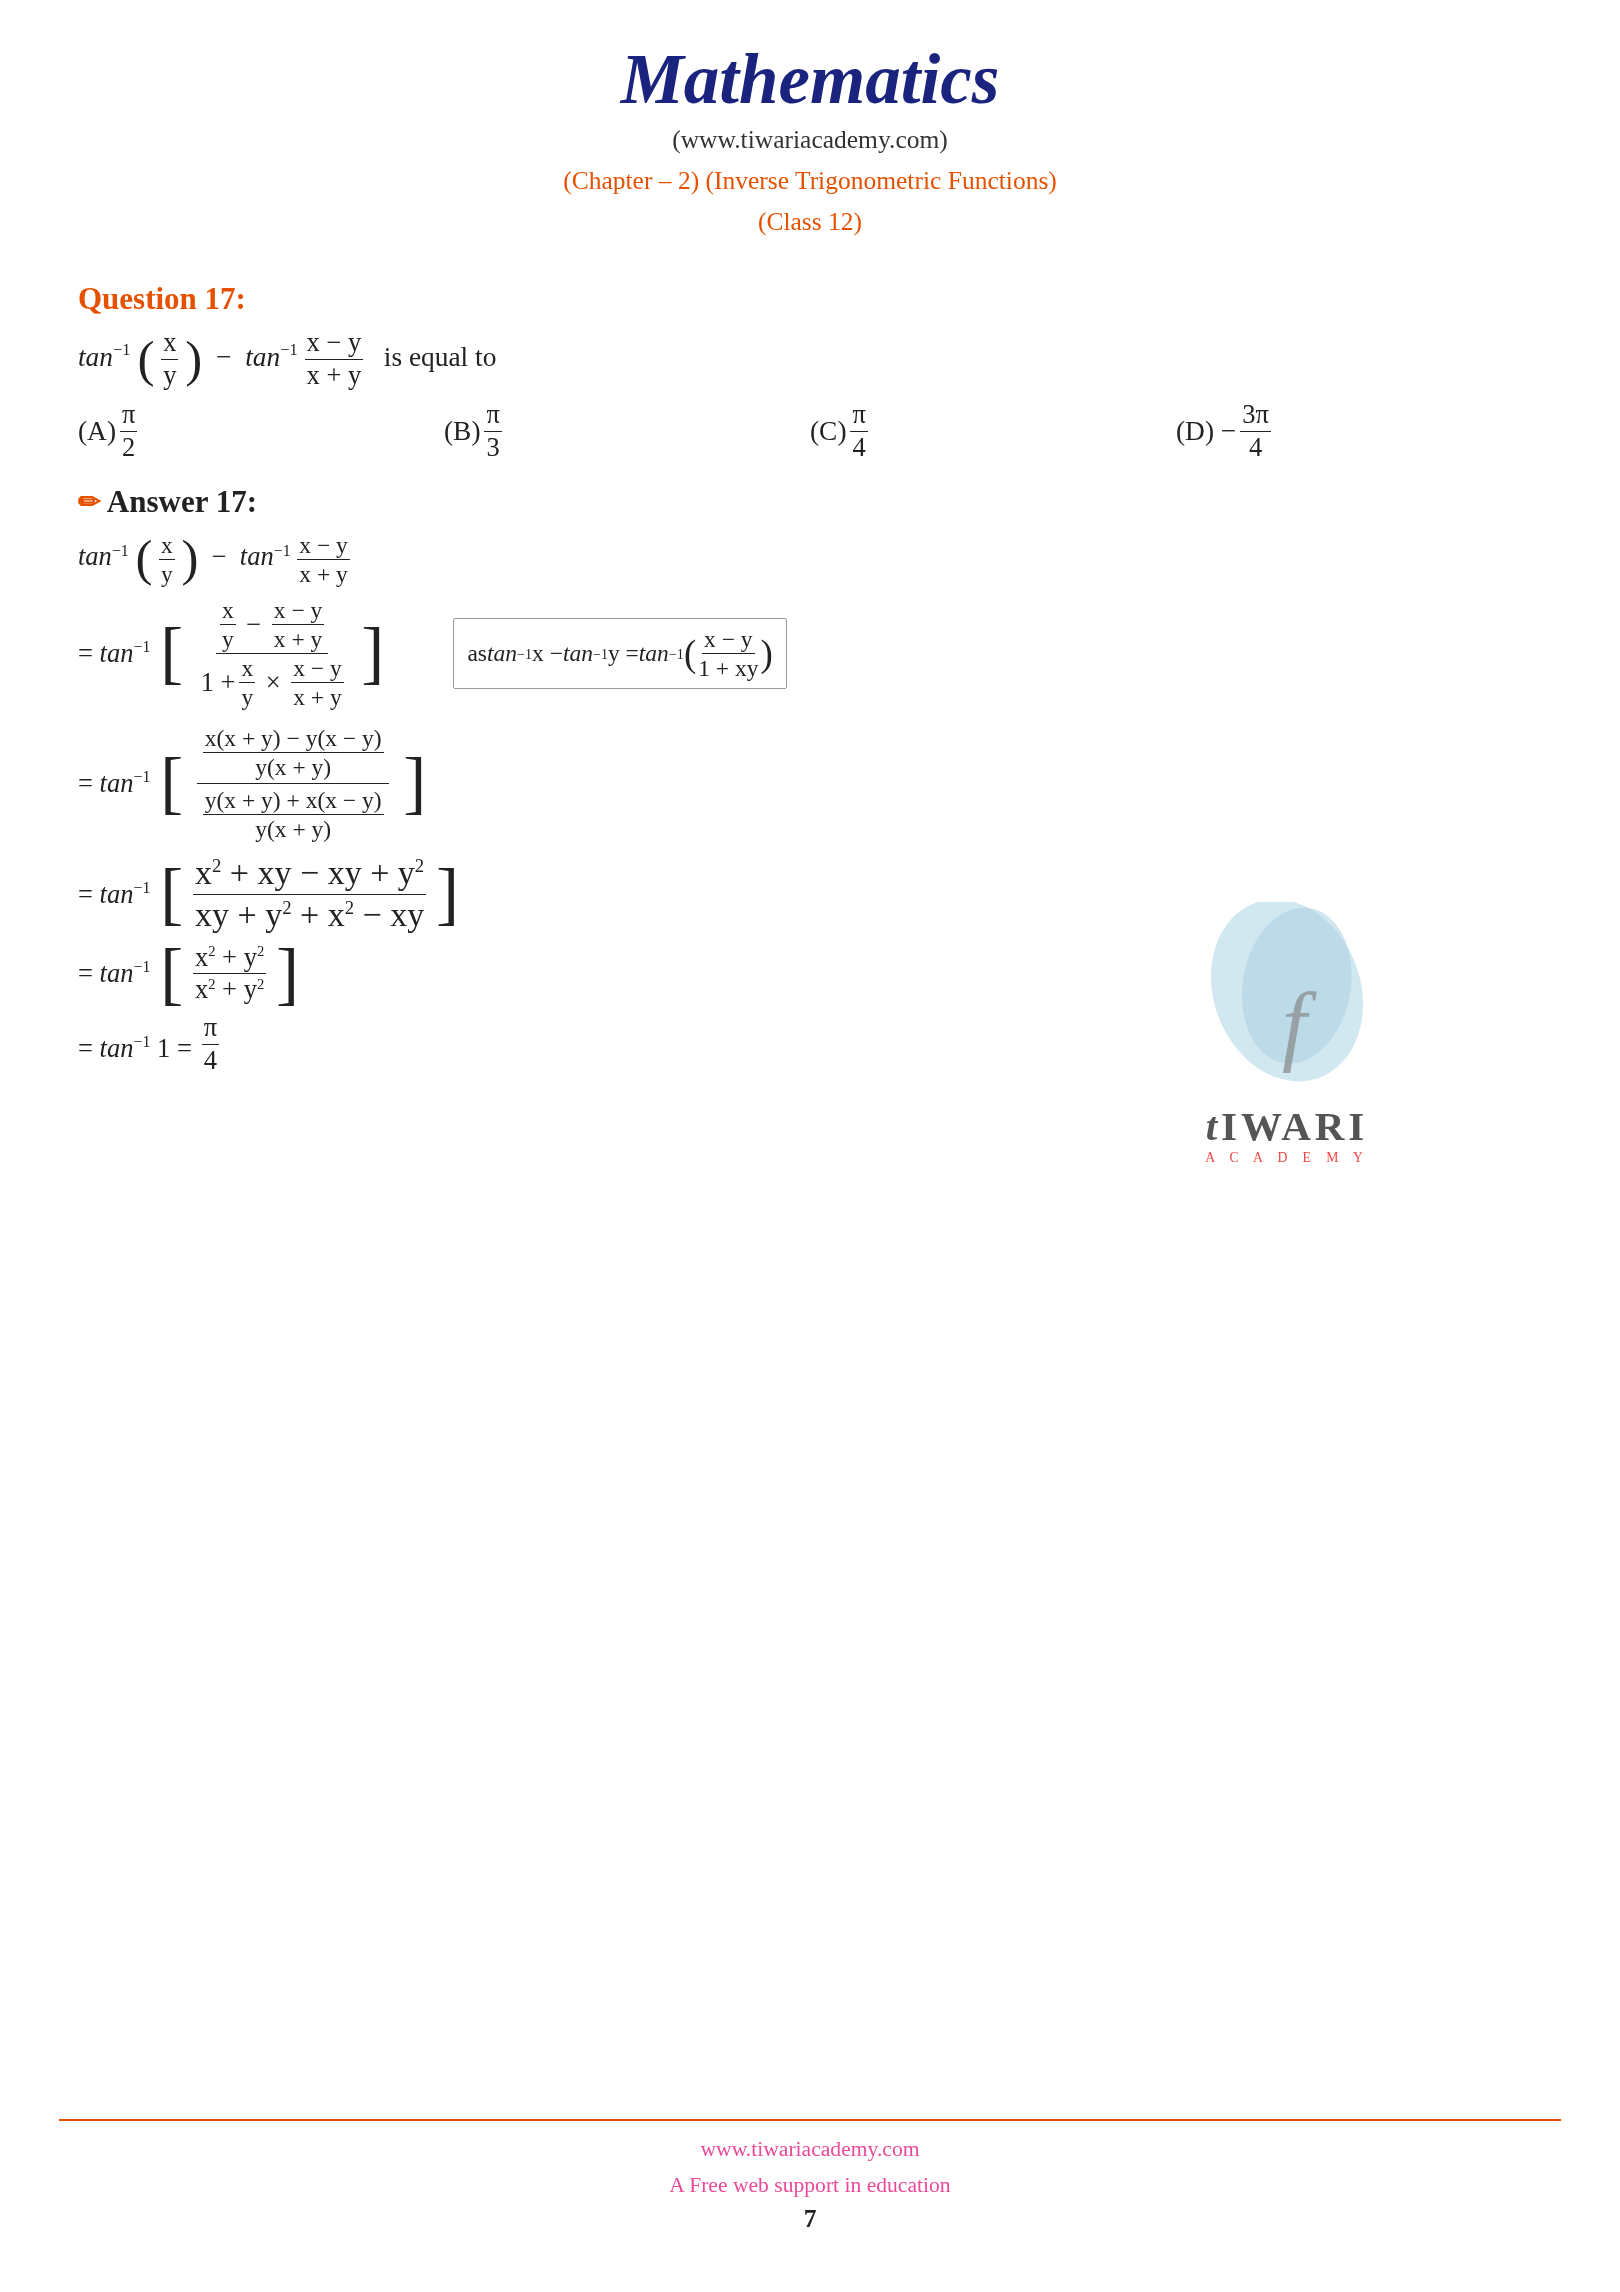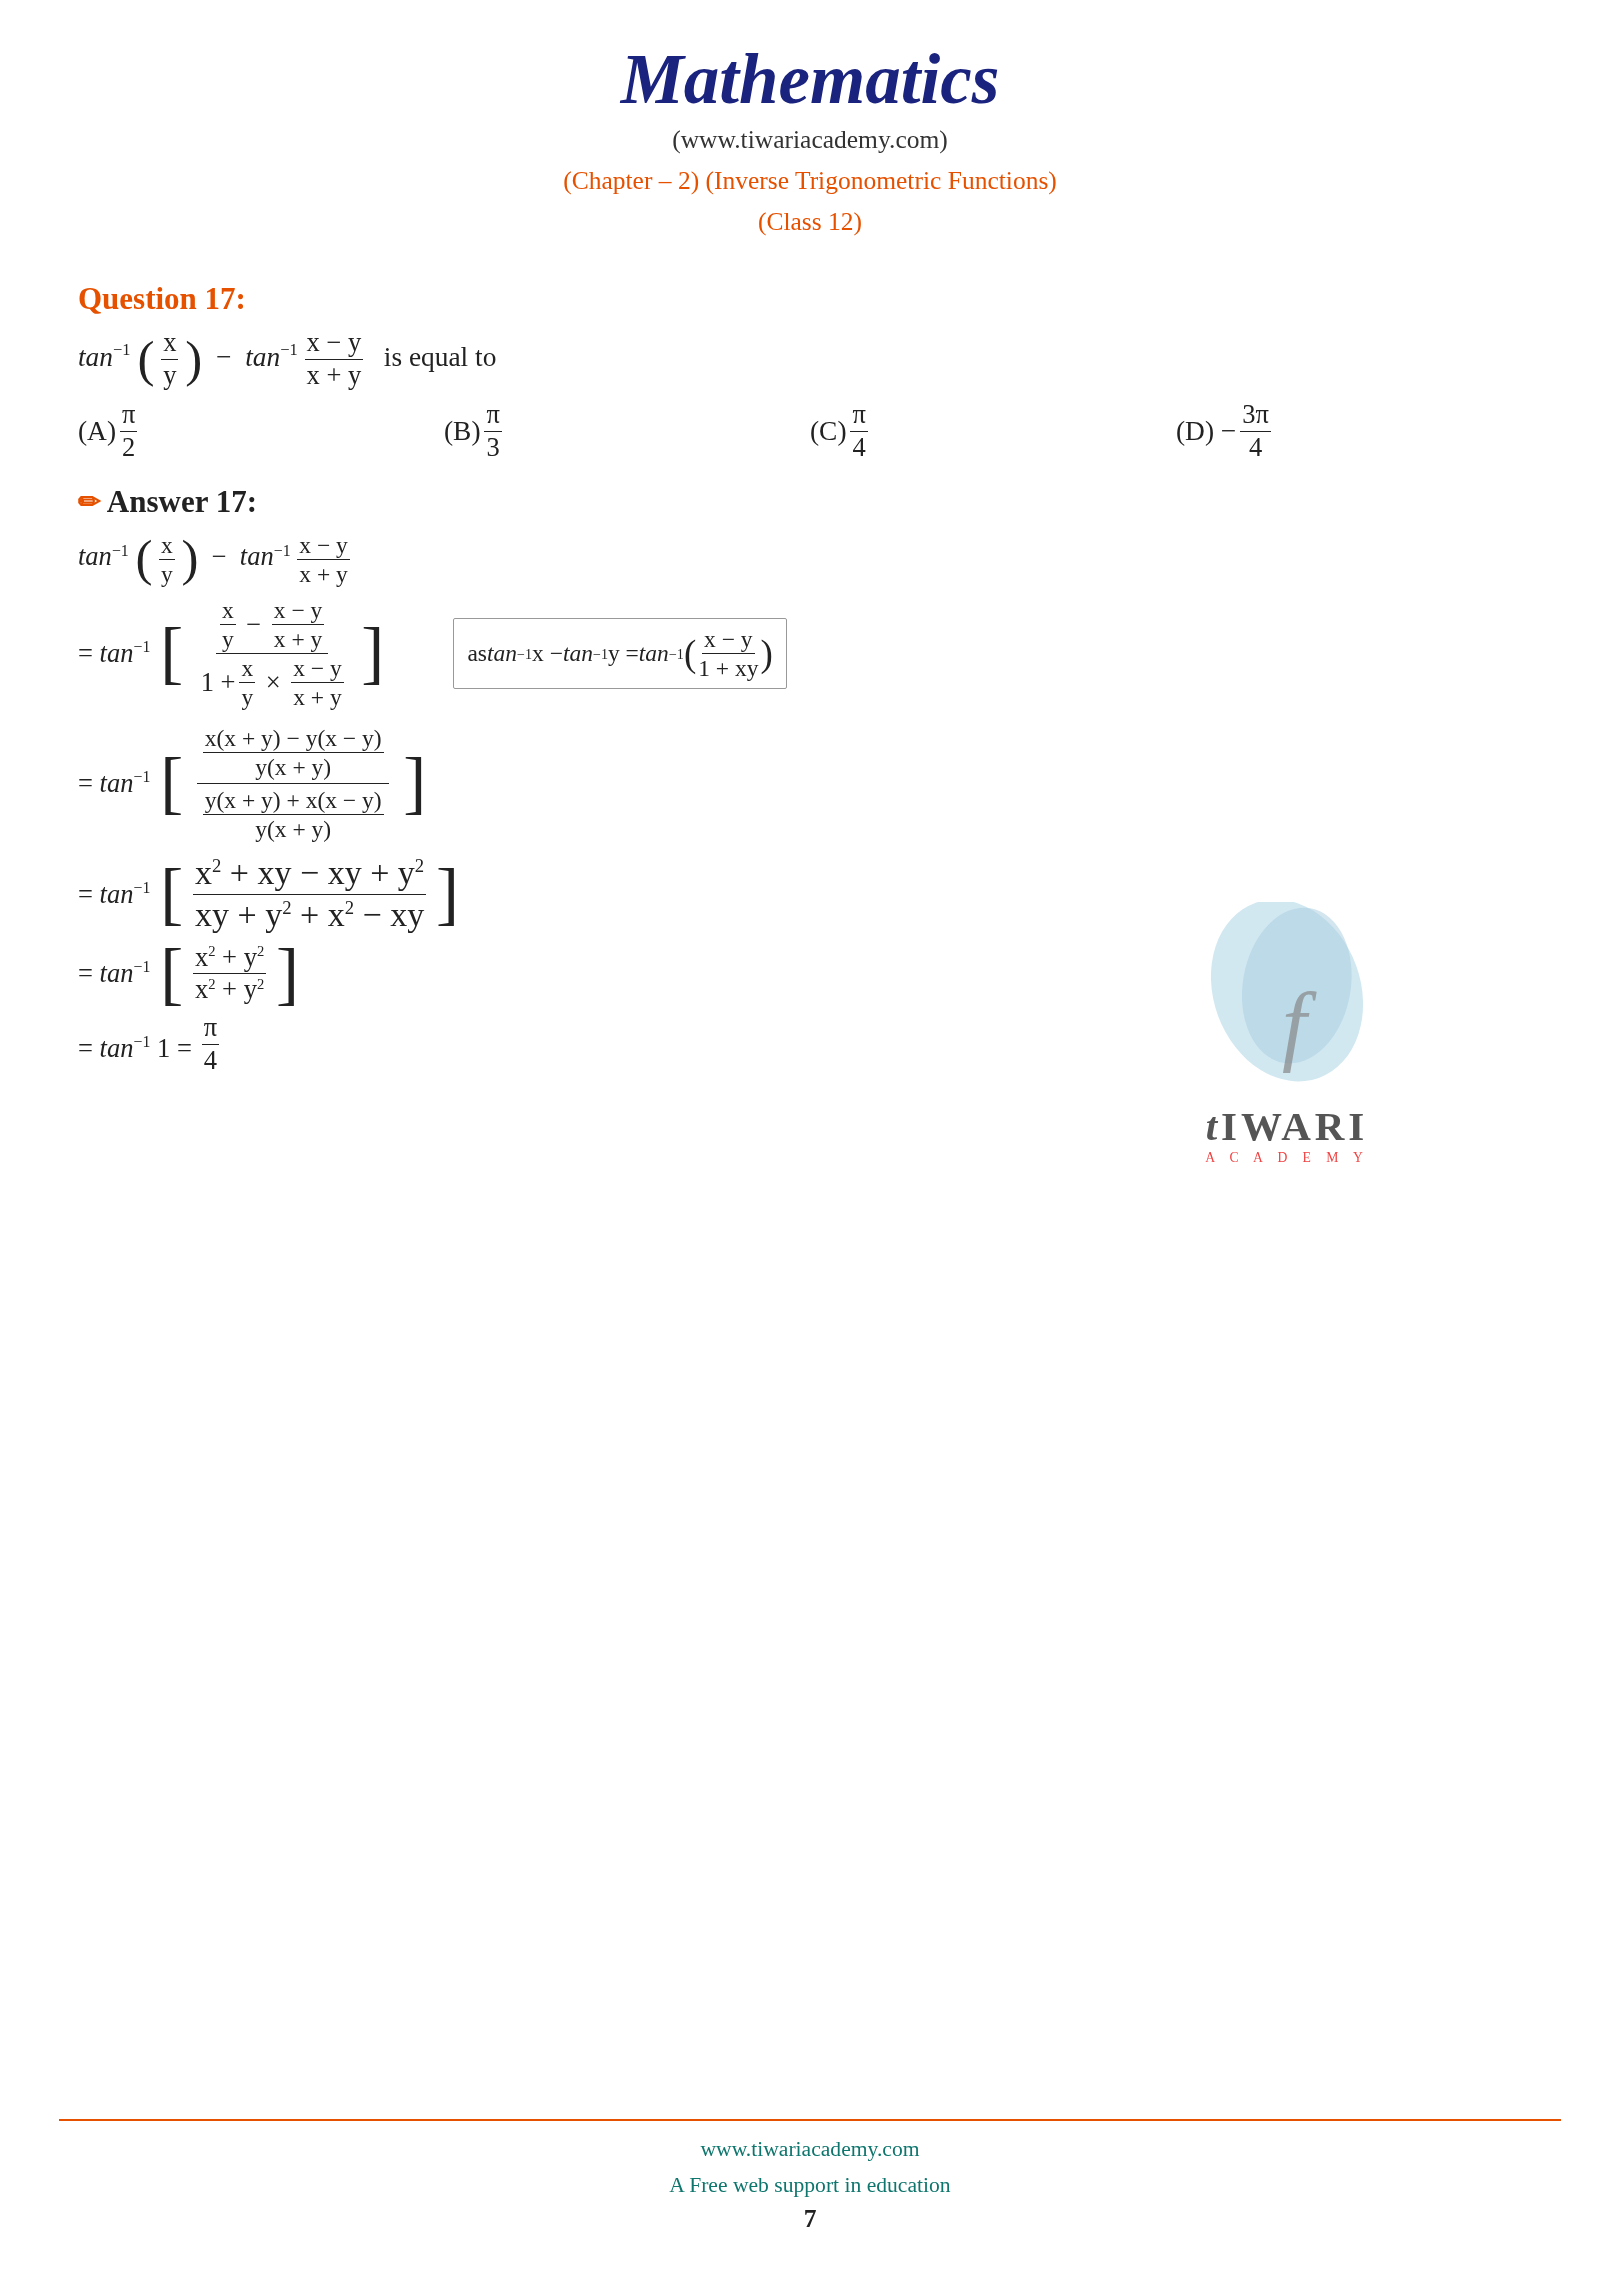--- a/index.html
+++ b/index.html
@@ -111,21 +111,21 @@
       left: 0;
       right: 0;
       text-align: center;
     }
     .footer-line {
       border-top: 2px solid #e65100;
       margin: 0 59px 9.8px 59px;
     }
     .footer-text {
       font-size: 21.6px;
-      color: #0f766e;
+      color: #ec4899;
       line-height: 1.7;
     }
     .footer-page {
       font-size: 25.5px;
       color: #222;
       font-weight: bold;
     }
     .super {
       display: inline-block;
       vertical-align: super;

